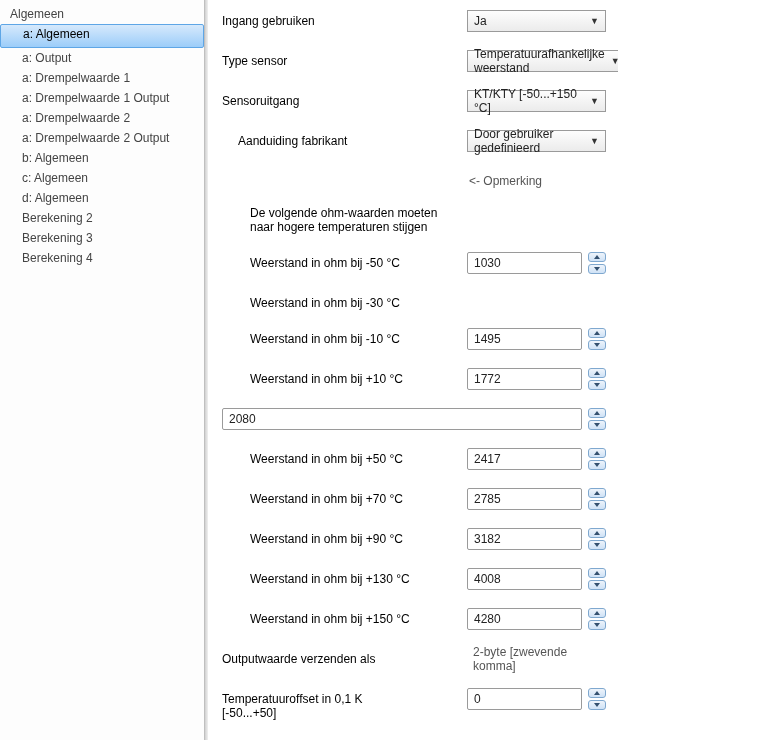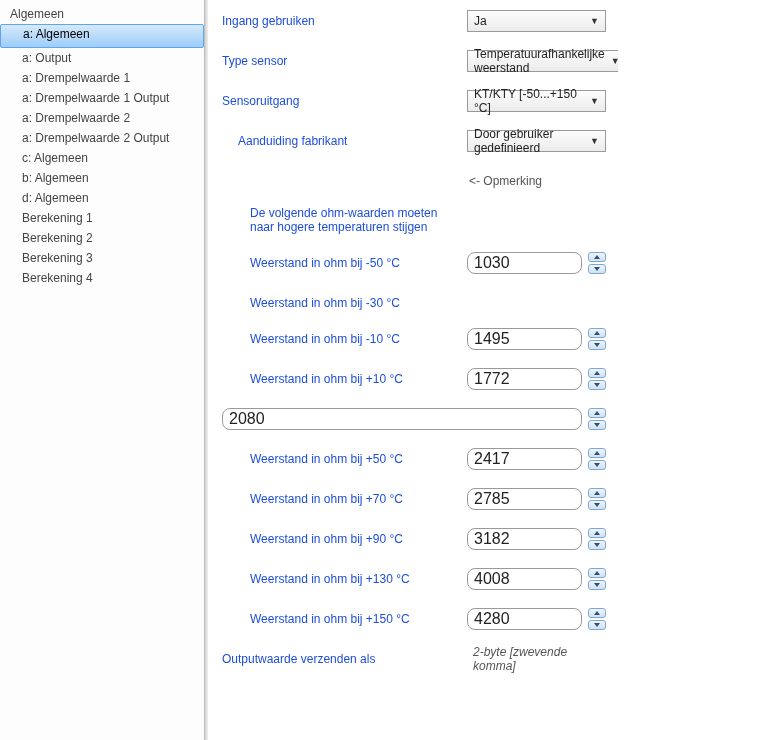--- a/index.html
+++ b/index.html
@@ -52,21 +52,21 @@
   .form-row {
     display: flex;
     align-items: flex-start;
     margin-bottom: 18px;
   }
   .label-col {
     width: 245px;
     min-width: 245px;
     padding-top: 4px;
     padding-right: 10px;
-    color: #1d4ed8;
+    color: #000000;
   }
   .label-col.indent1 { padding-left: 16px; }
   .label-col.indent2 { padding-left: 28px; }
   .control-col {
     flex: 1;
     display: flex;
     align-items: center;
   }
   .dropdown {
     flex: 1;
@@ -85,25 +85,25 @@
   .dropdown .arrow {
     font-size: 9px;
     color: #333;
     margin-left: 6px;
   }
   .textbox {
     flex: 1;
     height: 22px;
     background: #fff;
     border: 1px solid #9a9a9a;
-    border-radius: 8px;
+    border-radius: 2px;
     display: flex;
     align-items: center;
     padding: 0 6px;
-    font-size: 16px;
+    font-size: 12px;
     color: #222;
   }
   .readonly {
     flex: 1;
     height: 22px;
     display: flex;
     align-items: center;
     padding: 0 2px;
     color: #555;
   }
@@ -138,24 +138,23 @@
 <div class="app">
 
   <div class="sidebar" id="sidebar">
       <div class="sidebar-item">Algemeen</div>
       <div class="sidebar-item indent1 selected">a: Algemeen</div>
       <div class="sidebar-item indent1">a: Output</div>
       <div class="sidebar-item indent1">a: Drempelwaarde 1</div>
       <div class="sidebar-item indent1">a: Drempelwaarde 1 Output</div>
       <div class="sidebar-item indent1">a: Drempelwaarde 2</div>
       <div class="sidebar-item indent1">a: Drempelwaarde 2 Output</div>
+      <div class="sidebar-item indent1">b: Algemeen</div>
       <div class="sidebar-item indent1">c: Algemeen</div>
-      <div class="sidebar-item indent1">b: Algemeen</div>
       <div class="sidebar-item indent1">d: Algemeen</div>
-      <div class="sidebar-item indent1">Berekening 1</div>
       <div class="sidebar-item indent1">Berekening 2</div>
       <div class="sidebar-item indent1">Berekening 3</div>
       <div class="sidebar-item indent1">Berekening 4</div>
     </div>
   <div class="divider"></div>
 
   <div class="main">
 
     <div class="form-row">
       <div class="label-col">Ingang gebruiken</div>
@@ -331,19 +330,34 @@
                 <div class="tri"></div>
               </div>
             </div>
           </div>
         </div>
       </div>
 
     <div class="form-row">
       <div class="label-col">Outputwaarde verzenden als</div>
       <div class="control-col">
-        <div class="readonly" style="padding-left:6px;font-style:italic;">2-byte [zwevende komma]</div>
-      </div>
-    </div>
-
+        <div class="readonly" style="padding-left:6px;">2-byte [zwevende komma]</div>
+      </div>
+    </div>
+
+    <div class="form-row">
+      <div class="label-col" style="white-space:pre-line;">Temperatuuroffset in 0,1 K
+[-50...+50]</div>
+      <div class="control-col">
+        <div class="textbox">0</div>
+        <div class="spinner">
+          <div class="spin-btn up">
+              <div class="tri"></div>
+            </div>
+          <div class="spin-btn down">
+              <div class="tri"></div>
+            </div>
+        </div>
+      </div>
+    </div>
 
   </div>
 </div>
 
 </body></html>

